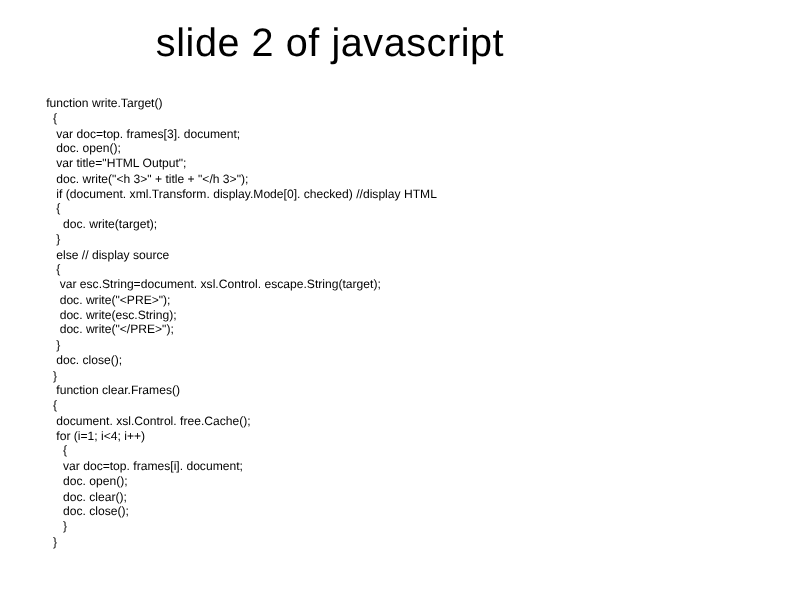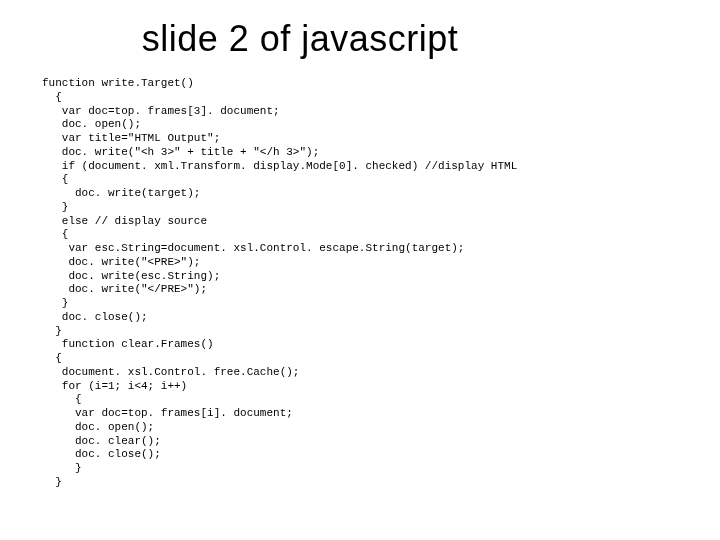--- a/index.html
+++ b/index.html
@@ -23,23 +23,23 @@
     top: 18px;
     left: 0;
     width: 100%;
     text-align: center;
     font-size: 36px;
     font-weight: 400;
     letter-spacing: 0.5px;
   }
   .code {
     position: absolute;
-    top: 77px;
+    top: 88px;
     left: 42px;
-    font-family: Liberation Mono, monospace;
+    font-family: Liberation Sans, sans-serif;
     font-size: 11px;
     line-height: 1.25;
     white-space: pre;
   }
 </style>
 </head>
 <body>
 
 <div class="slide">
   <div class="title">slide 2 of javascript</div>

